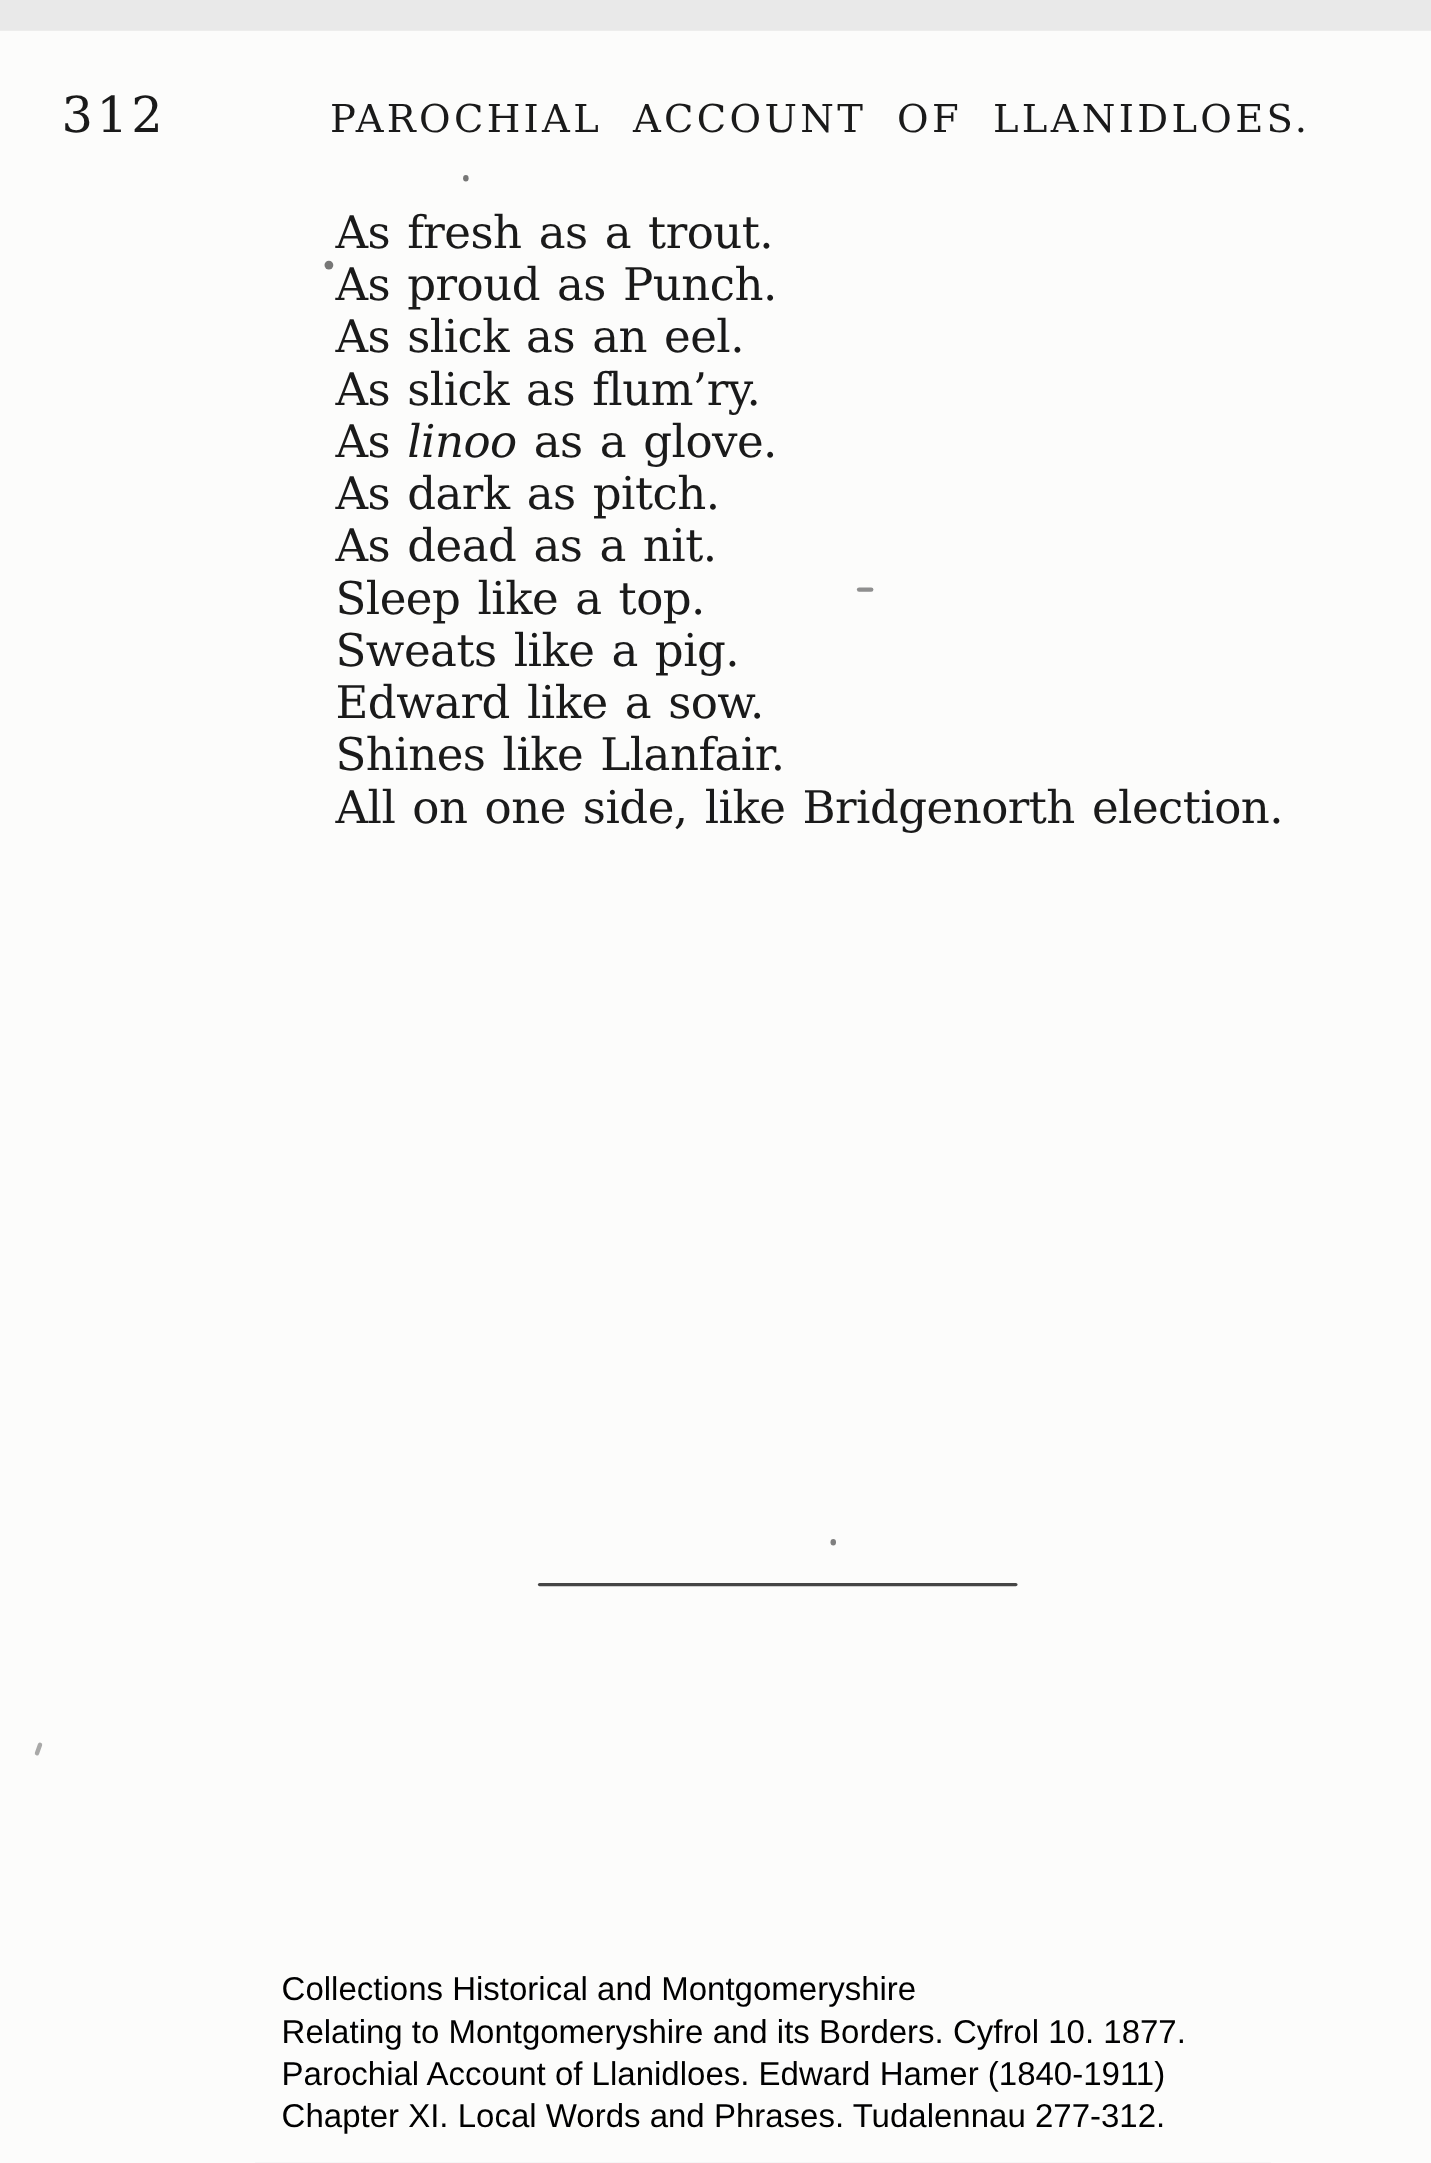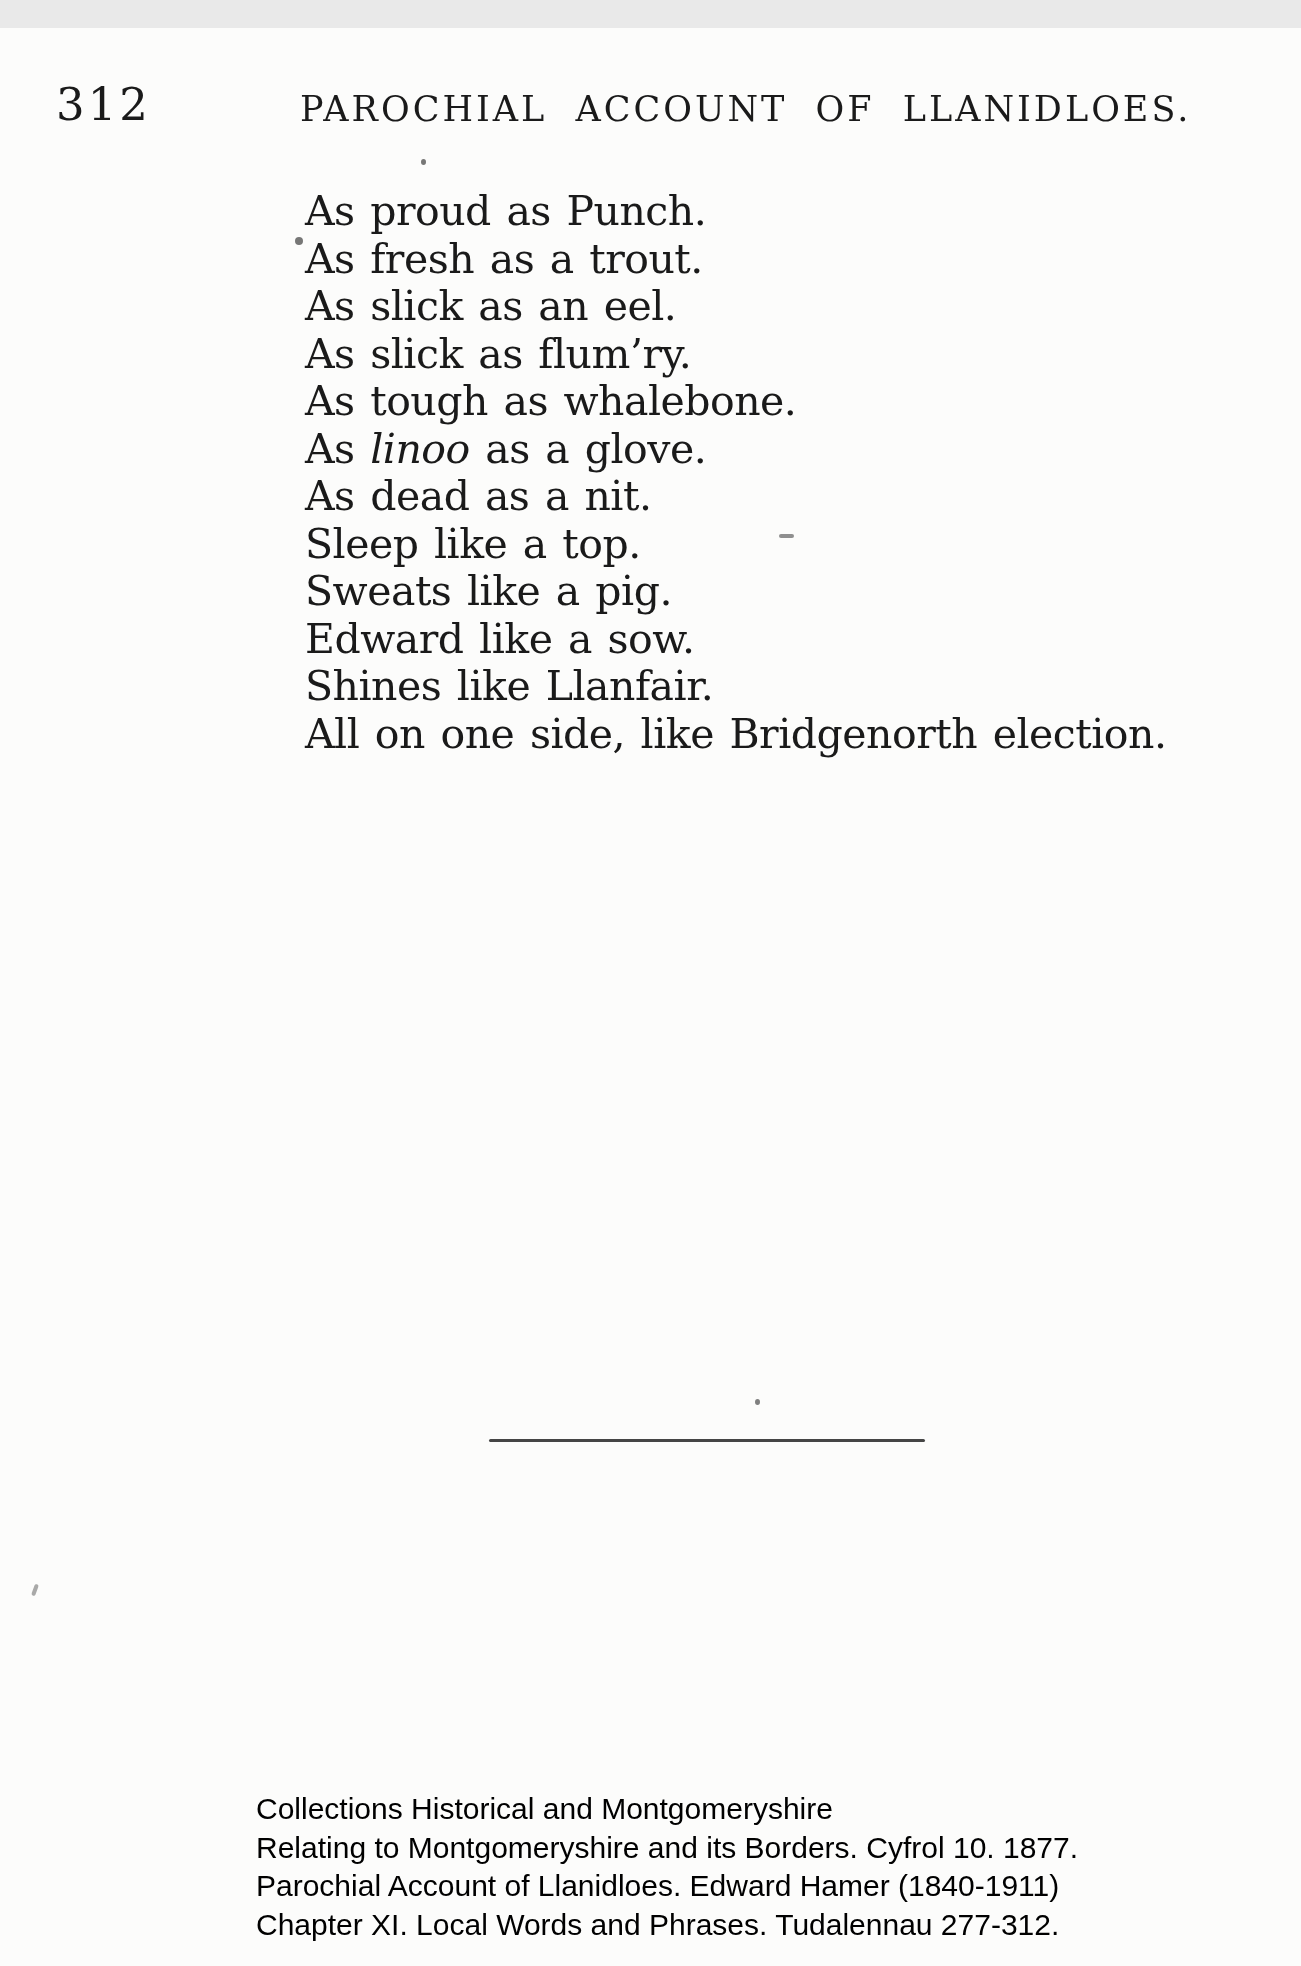--- a/index.html
+++ b/index.html
@@ -82,32 +82,32 @@
 </head>
 <body>
 
 <div class="page" style="--ink: #1a1a1a; --caption-ink: #000000; --bg: #fcfcfb; --rule: #2b2b2b;">
 
   <div class="page-number">312</div>
 
   <div class="running-header">PAROCHIAL ACCOUNT OF LLANIDLOES.</div>
 
   <div class="similes" id="simile-list">
+  <div class="simile-line"><span class="t1">As fresh as a trout.</span><span class="it"></span><span class="t2"></span></div>
+
   <div class="simile-line"><span class="t1">As proud as Punch.</span><span class="it"></span><span class="t2"></span></div>
-
-  <div class="simile-line"><span class="t1">As fresh as a trout.</span><span class="it"></span><span class="t2"></span></div>
 
   <div class="simile-line"><span class="t1">As slick as an eel.</span><span class="it"></span><span class="t2"></span></div>
 
   <div class="simile-line"><span class="t1">As slick as flum’ry.</span><span class="it"></span><span class="t2"></span></div>
 
-  <div class="simile-line"><span class="t1">As tough as whalebone.</span><span class="it"></span><span class="t2"></span></div>
 
   <div class="simile-line"><span class="t1">As </span><span class="it">linoo</span><span class="t2"> as a glove.</span></div>
 
+  <div class="simile-line"><span class="t1">As dark as pitch.</span><span class="it"></span><span class="t2"></span></div>
 
   <div class="simile-line"><span class="t1">As dead as a nit.</span><span class="it"></span><span class="t2"></span></div>
 
   <div class="simile-line"><span class="t1">Sleep like a top.</span><span class="it"></span><span class="t2"></span></div>
 
   <div class="simile-line"><span class="t1">Sweats like a pig.</span><span class="it"></span><span class="t2"></span></div>
 
   <div class="simile-line"><span class="t1">Edward like a sow.</span><span class="it"></span><span class="t2"></span></div>
 
   <div class="simile-line"><span class="t1">Shines like Llanfair.</span><span class="it"></span><span class="t2"></span></div>

